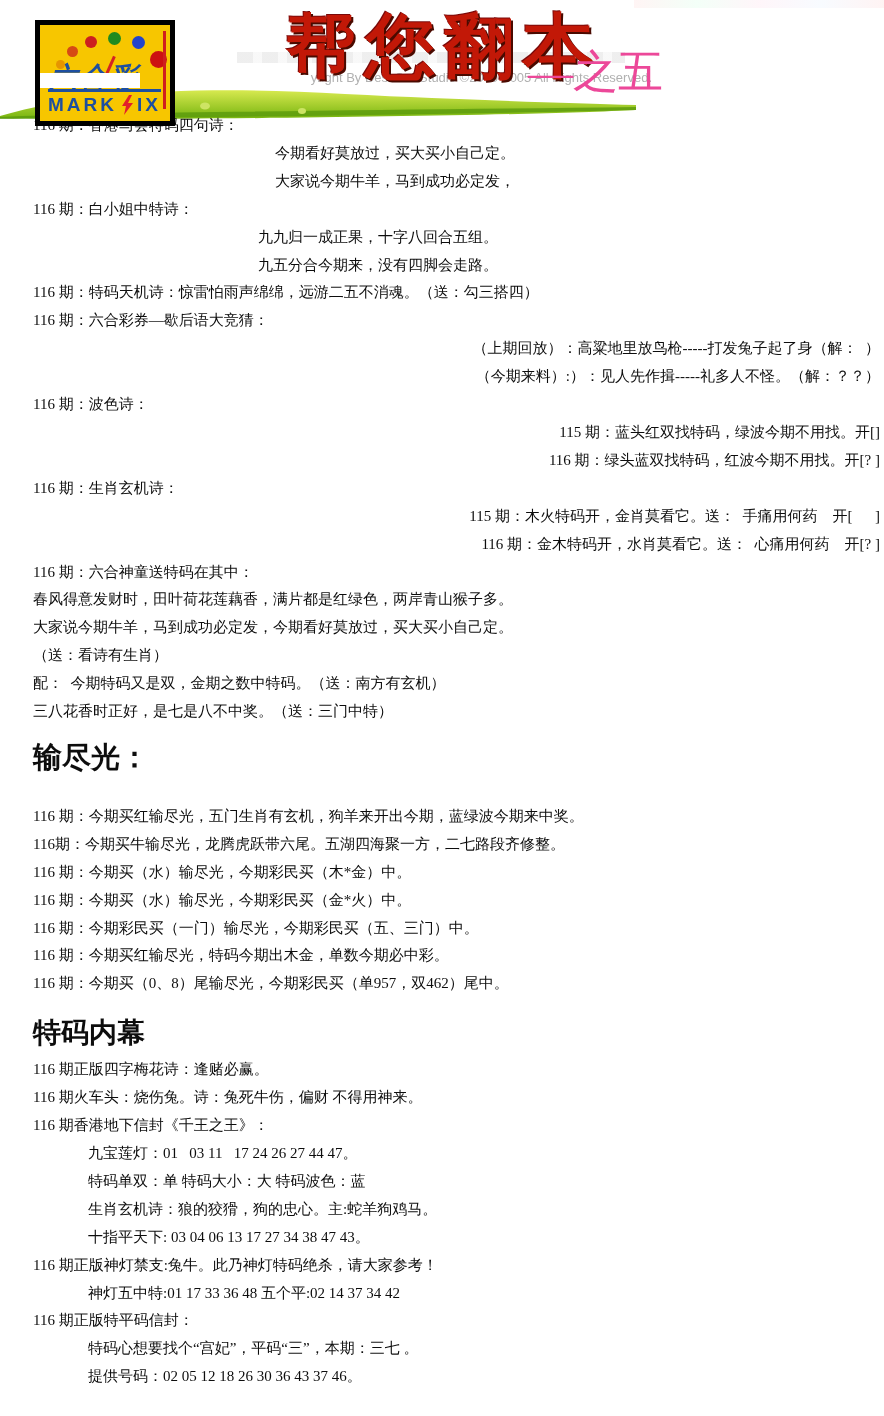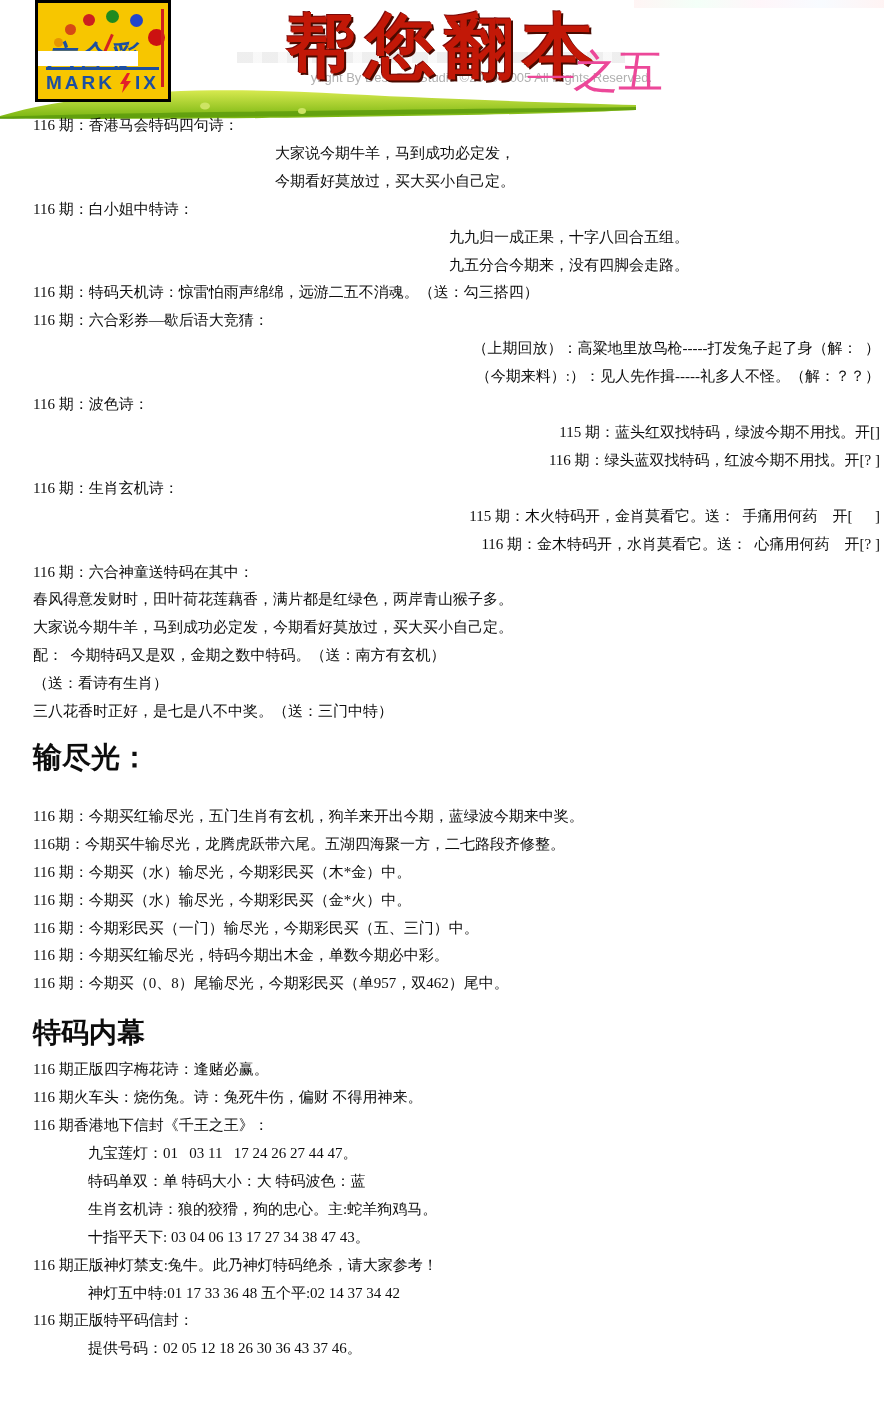--- a/index.html
+++ b/index.html
@@ -5,22 +5,22 @@
   html,body{margin:0;padding:0;}
   body{
     width:884px;height:1416px;background:#ffffff;position:relative;overflow:hidden;
     font-family:"Liberation Serif","DejaVu Serif",serif;color:#0d0d0d;
   }
   
   .header{position:relative;height:118px;width:884px;}
   .top-edge-artifact{position:absolute;right:0;top:0;width:250px;height:8px;
     background:linear-gradient(90deg,#ffecec,#eafff2,#ffeef5,#f2f8ff,#ffeaea);opacity:.55;}
   .grass{position:absolute;left:0;top:86px;width:636px;height:34px;z-index:1;}
-  .logo{position:absolute;left:35px;top:0;width:130px;height:96px;background:#f7c600;
-    border:3px solid #000000;z-index:3;}
+  .logo{position:absolute;left:35px;top:20px;width:130px;height:96px;background:#f7c600;
+    border:5px solid #000000;z-index:3;}
   .logo .redline{position:absolute;right:4px;top:6px;bottom:12px;width:3px;background:#cf1f1f;}
   .dot{position:absolute;border-radius:50%;}
   .d1{left:10px;top:50px;width:8px;height:8px;background:#e6b400;}
   .d2{left:16px;top:35px;width:9px;height:9px;background:#e69500;}
   .d3{left:27px;top:21px;width:11px;height:11px;background:#d64a14;}
   .d4{left:45px;top:11px;width:12px;height:12px;background:#cc1f1f;}
   .d5{left:68px;top:7px;width:13px;height:13px;background:#1f8a1f;}
   .d6{left:92px;top:11px;width:13px;height:13px;background:#2244cc;}
   .d7{left:110px;top:26px;width:17px;height:17px;background:#cc1111;}
   .cn{position:absolute;left:10px;top:34px;font-size:27px;font-weight:800;font-style:italic;
@@ -41,21 +41,21 @@
   .wm-smudge{position:absolute;left:237px;top:52px;width:388px;height:11px;z-index:1;opacity:.4;
     background:repeating-linear-gradient(90deg,#d6d6d6 0 16px,#efefef 16px 25px);}
   .watermark{position:absolute;left:248px;top:70px;width:404px;z-index:1;text-align:right;
     font-family:"Liberation Sans","DejaVu Sans",sans-serif;font-size:13px;color:#b1b1b1;
     white-space:nowrap;}
   
   .content{position:absolute;left:33px;top:112px;right:4px;z-index:2;}
   .line{font-weight:400;font-size:15px;line-height:27.9px;white-space:pre-wrap;}
   .ind1{padding-left:55px;}
   .ind2{padding-left:147px;text-align:right;}
-  .ind3{padding-left:225px;text-align:center;}
+  .ind3{padding-left:225px;}
   .ind4{padding-left:242px;}
   .sec{font-weight:700;font-size:29px;line-height:38px;margin:12px 0 27px;}
   .sec2{font-size:28px;margin:16px 0 4px;}
 </style>
 </head>
 <body>
 
 <div class="header">
   <div class="top-edge-artifact"></div>
 
@@ -95,54 +95,55 @@
 
   <div class="wm-smudge"></div>
   <div class="watermark">yright By DeskCar Studio ©2000-2005 All Rights Reserved.</div>
 
   <div class="title">帮您翻本</div>
   <div class="title-suffix">—之五</div>
 </div>
 
 <div class="content" id="content">
     <div class="line">116 期：香港马会特码四句诗：</div>
+    <div class="line ind4">今期看好莫放过，买大买小自己定。</div>
     <div class="line ind4">大家说今期牛羊，马到成功必定发，</div>
-    <div class="line ind4">今期看好莫放过，买大买小自己定。</div>
     <div class="line">116 期：白小姐中特诗：</div>
     <div class="line ind3">九九归一成正果，十字八回合五组。</div>
     <div class="line ind3">九五分合今期来，没有四脚会走路。</div>
     <div class="line">116 期：特码天机诗：惊雷怕雨声绵绵，远游二五不消魂。（送：勾三搭四）</div>
     <div class="line">116 期：六合彩券—歇后语大竞猜：</div>
     <div class="line ind2">（上期回放）：高粱地里放鸟枪-----打发兔子起了身（解：  ）</div>
     <div class="line ind2">（今期来料）:）：见人先作揖-----礼多人不怪。（解：？？）</div>
     <div class="line">116 期：波色诗：</div>
     <div class="line ind2">115 期：蓝头红双找特码，绿波今期不用找。开[]</div>
     <div class="line ind2">116 期：绿头蓝双找特码，红波今期不用找。开[? ]</div>
     <div class="line">116 期：生肖玄机诗：</div>
     <div class="line ind2">115 期：木火特码开，金肖莫看它。送：  手痛用何药    开[      ]</div>
     <div class="line ind2">116 期：金木特码开，水肖莫看它。送：  心痛用何药    开[? ]</div>
     <div class="line">116 期：六合神童送特码在其中：</div>
     <div class="line">春风得意发财时，田叶荷花莲藕香，满片都是红绿色，两岸青山猴子多。</div>
     <div class="line">大家说今期牛羊，马到成功必定发，今期看好莫放过，买大买小自己定。</div>
+    <div class="line">（送：看诗有生肖）</div>
     <div class="line">配：  今期特码又是双，金期之数中特码。（送：南方有玄机）</div>
-    <div class="line">（送：看诗有生肖）</div>
     <div class="line">三八花香时正好，是七是八不中奖。（送：三门中特）</div>
     <div class="sec">输尽光：</div>
     <div class="line">116 期：今期买红输尽光，五门生肖有玄机，狗羊来开出今期，蓝绿波今期来中奖。</div>
     <div class="line">116期：今期买牛输尽光，龙腾虎跃带六尾。五湖四海聚一方，二七路段齐修整。</div>
     <div class="line">116 期：今期买（水）输尽光，今期彩民买（木*金）中。</div>
     <div class="line">116 期：今期买（水）输尽光，今期彩民买（金*火）中。</div>
     <div class="line">116 期：今期彩民买（一门）输尽光，今期彩民买（五、三门）中。</div>
     <div class="line">116 期：今期买红输尽光，特码今期出木金，单数今期必中彩。</div>
     <div class="line">116 期：今期买（0、8）尾输尽光，今期彩民买（单957，双462）尾中。</div>
     <div class="sec sec2">特码内幕</div>
     <div class="line">116 期正版四字梅花诗：逢赌必赢。</div>
     <div class="line">116 期火车头：烧伤兔。诗：兔死牛伤，偏财 不得用神来。</div>
     <div class="line">116 期香港地下信封《千王之王》：</div>
     <div class="line ind1">九宝莲灯：01   03 11   17 24 26 27 44 47。</div>
     <div class="line ind1">特码单双：单 特码大小：大 特码波色：蓝</div>
     <div class="line ind1">生肖玄机诗：狼的狡猾，狗的忠心。主:蛇羊狗鸡马。</div>
     <div class="line ind1">十指平天下: 03 04 06 13 17 27 34 38 47 43。</div>
     <div class="line">116 期正版神灯禁支:兔牛。此乃神灯特码绝杀，请大家参考！</div>
     <div class="line ind1">神灯五中特:01 17 33 36 48 五个平:02 14 37 34 42</div>
     <div class="line">116 期正版特平码信封：</div>
+    <div class="line ind1">特码心想要找个“宫妃”，平码“三”，本期：三七 。</div>
     <div class="line ind1">提供号码：02 05 12 18 26 30 36 43 37 46。</div>
   </div>
 
 </body></html>

